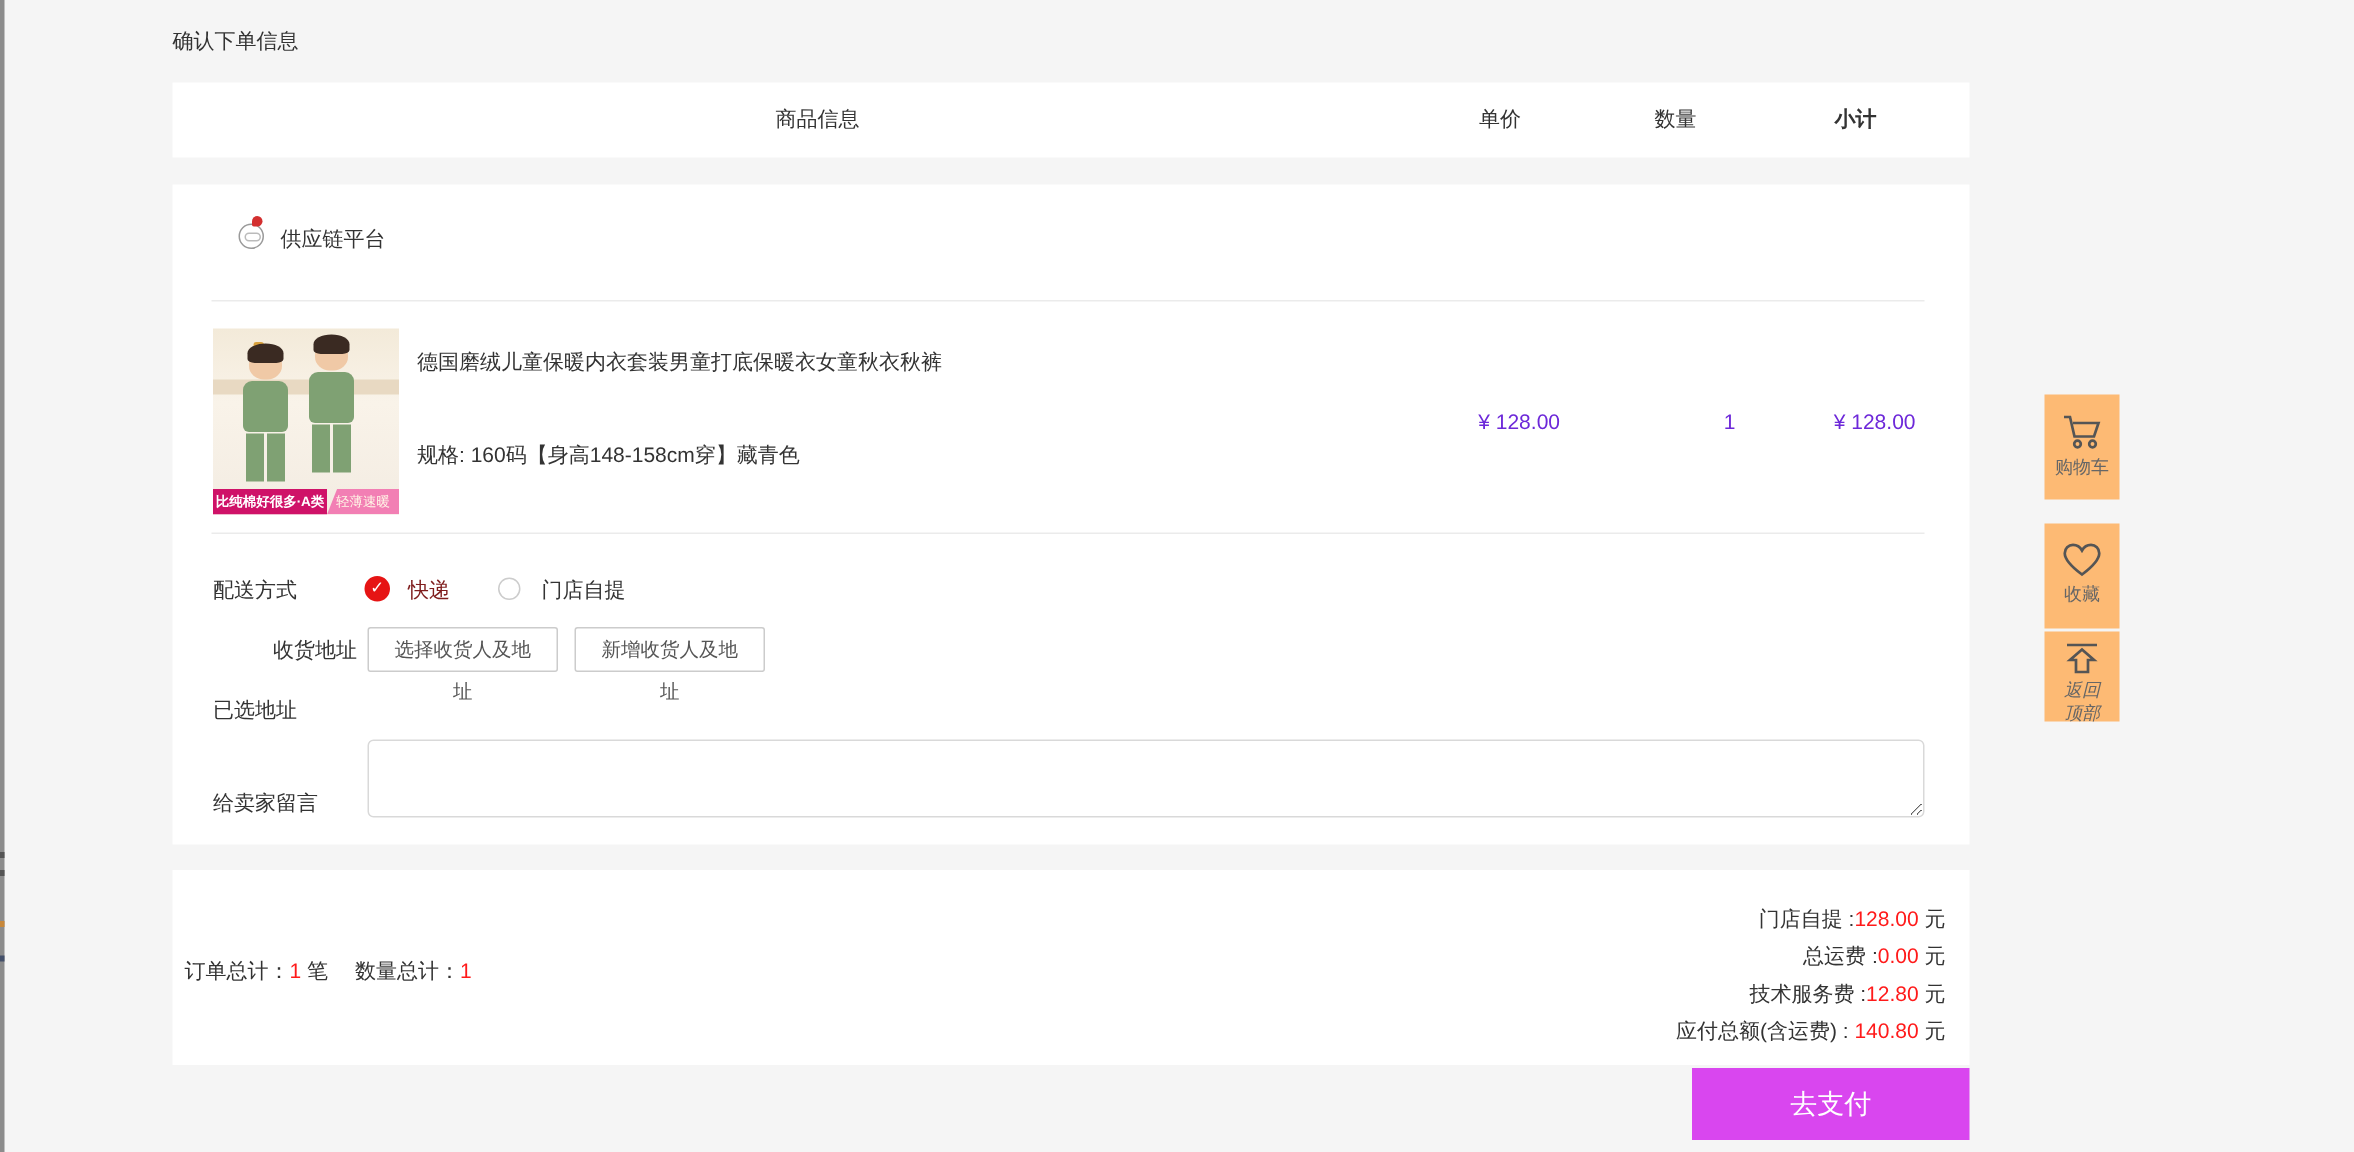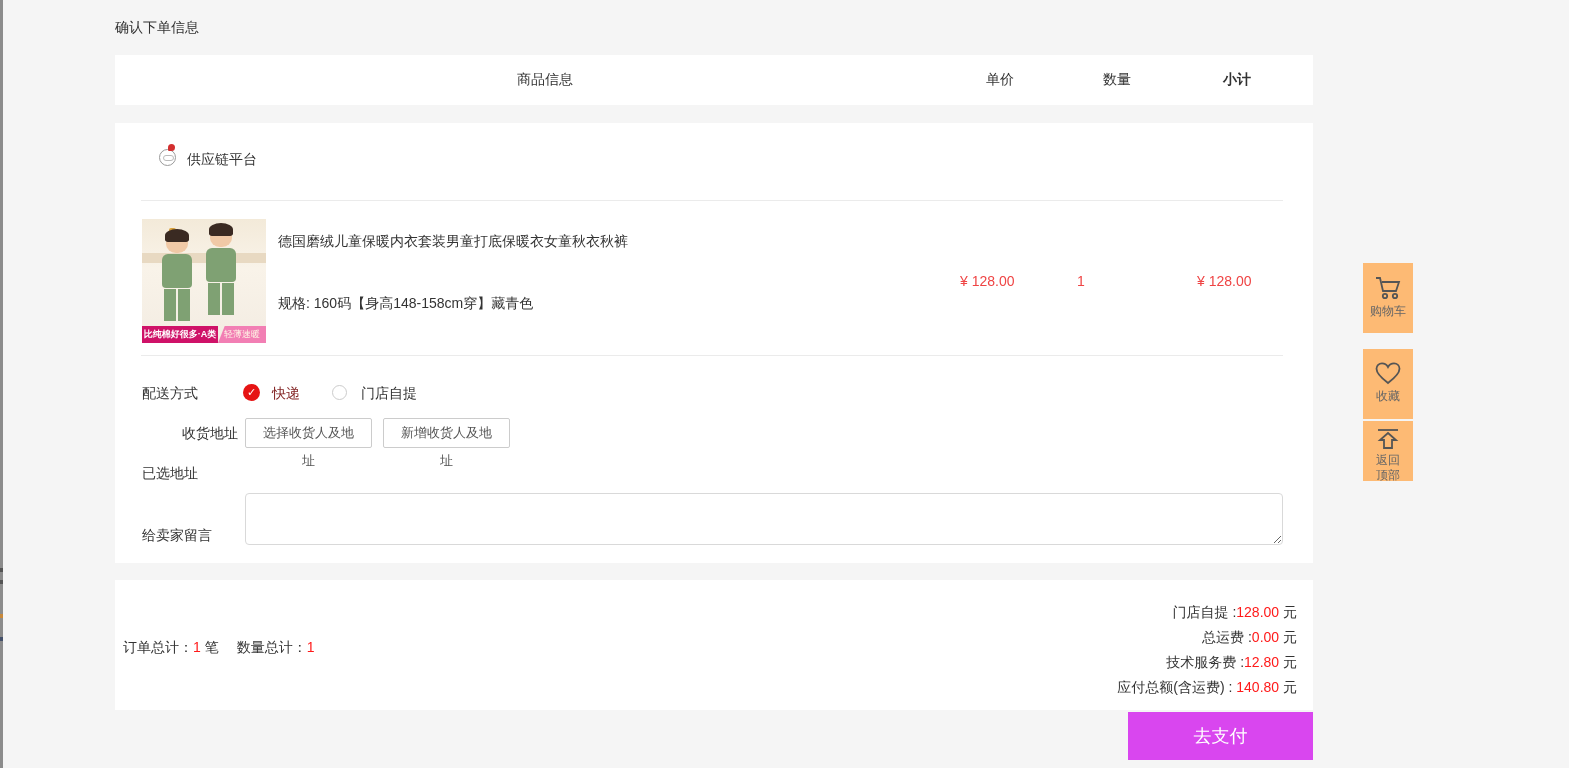--- a/index.html
+++ b/index.html
@@ -57,21 +57,21 @@
   .kid-girl .bow { position:absolute; left:9px; top:-5px; width:7px; height:5px; background:#d9a13c; border-radius:2px; }
   .img-banner { position:absolute; left:0; bottom:0; width:124px; height:17px; display:flex; }
   .img-banner .b-left { flex:0 0 76px; background:#cf1268; color:#fff; font-size:9px; font-weight:bold;
     display:flex; align-items:center; justify-content:center; white-space:nowrap; }
   .img-banner .b-right { flex:1; background:#f27fb4; color:#fff7e6; font-size:9px;
     display:flex; align-items:center; justify-content:center; white-space:nowrap;
     clip-path:polygon(14% 0,100% 0,100% 100%,0 100%); }
 
   .prod-title { position:absolute; left:163px; top:110px; width:600px; font-size:14px; color:#333; white-space:nowrap; }
   .prod-spec { position:absolute; left:163px; top:172px; width:600px; font-size:14px; color:#333; white-space:nowrap; }
-  .cell { position:absolute; font-size:14px; color:#ef4444; text-align:left; }
+  .cell { position:absolute; font-size:14px; color:#6d28d9; text-align:right; }
   .cell-price { left:845px; width:80px; top:150px; }
   .cell-qty { left:962px; width:80px; top:150px; }
   .cell-sub { left:1082px; width:80px; top:150px; }
 
   
   .form-label { position:absolute; left:27px; font-size:14px; color:#333; }
   .lbl-delivery { top:262px; }
   .lbl-address { top:302px;margin-left:40px; }
   .lbl-selected { top:342px; }
   .lbl-message { top:404px;font-family:Liberation Serif, serif; }
@@ -103,21 +103,21 @@
   .totals .sep { display:inline-block; width:18px; }
 
   .pay-btn { left:1128px; top:712px; width:185px; height:48px; background:#d946ef; border:none;
     color:#fff; font-size:18px; font-family:inherit; cursor:pointer; text-align:center; line-height:48px; }
 
   
   .side-box { position:absolute; left:1363px; width:50px; background:#fdba74; text-align:center;
     color:#666; font-size:12px; cursor:pointer; }
   .side-cart { top:263px; height:70px; padding-top:12px; }
   .side-fav { top:349px; height:70px; padding-top:12px; }
-  .side-top { top:421px; height:60px; padding-top:6px; }
+  .side-top { top:421px; height:60px; padding-top:6px;font-style:italic; }
   .side-box svg { display:block; margin:0 auto 2px; }
   .side-top .lbl { width:30px; margin:0 auto; line-height:15px; }
 </style>
 </head>
 <body>
 
 <div class="abs left-edge"></div>
 <div class="abs edge-mark" style="top:568px;background:#555;"></div>
 <div class="abs edge-mark" style="top:580px;background:#555;"></div>
 <div class="abs edge-mark" style="top:614px;background:#c8883a;"></div>

